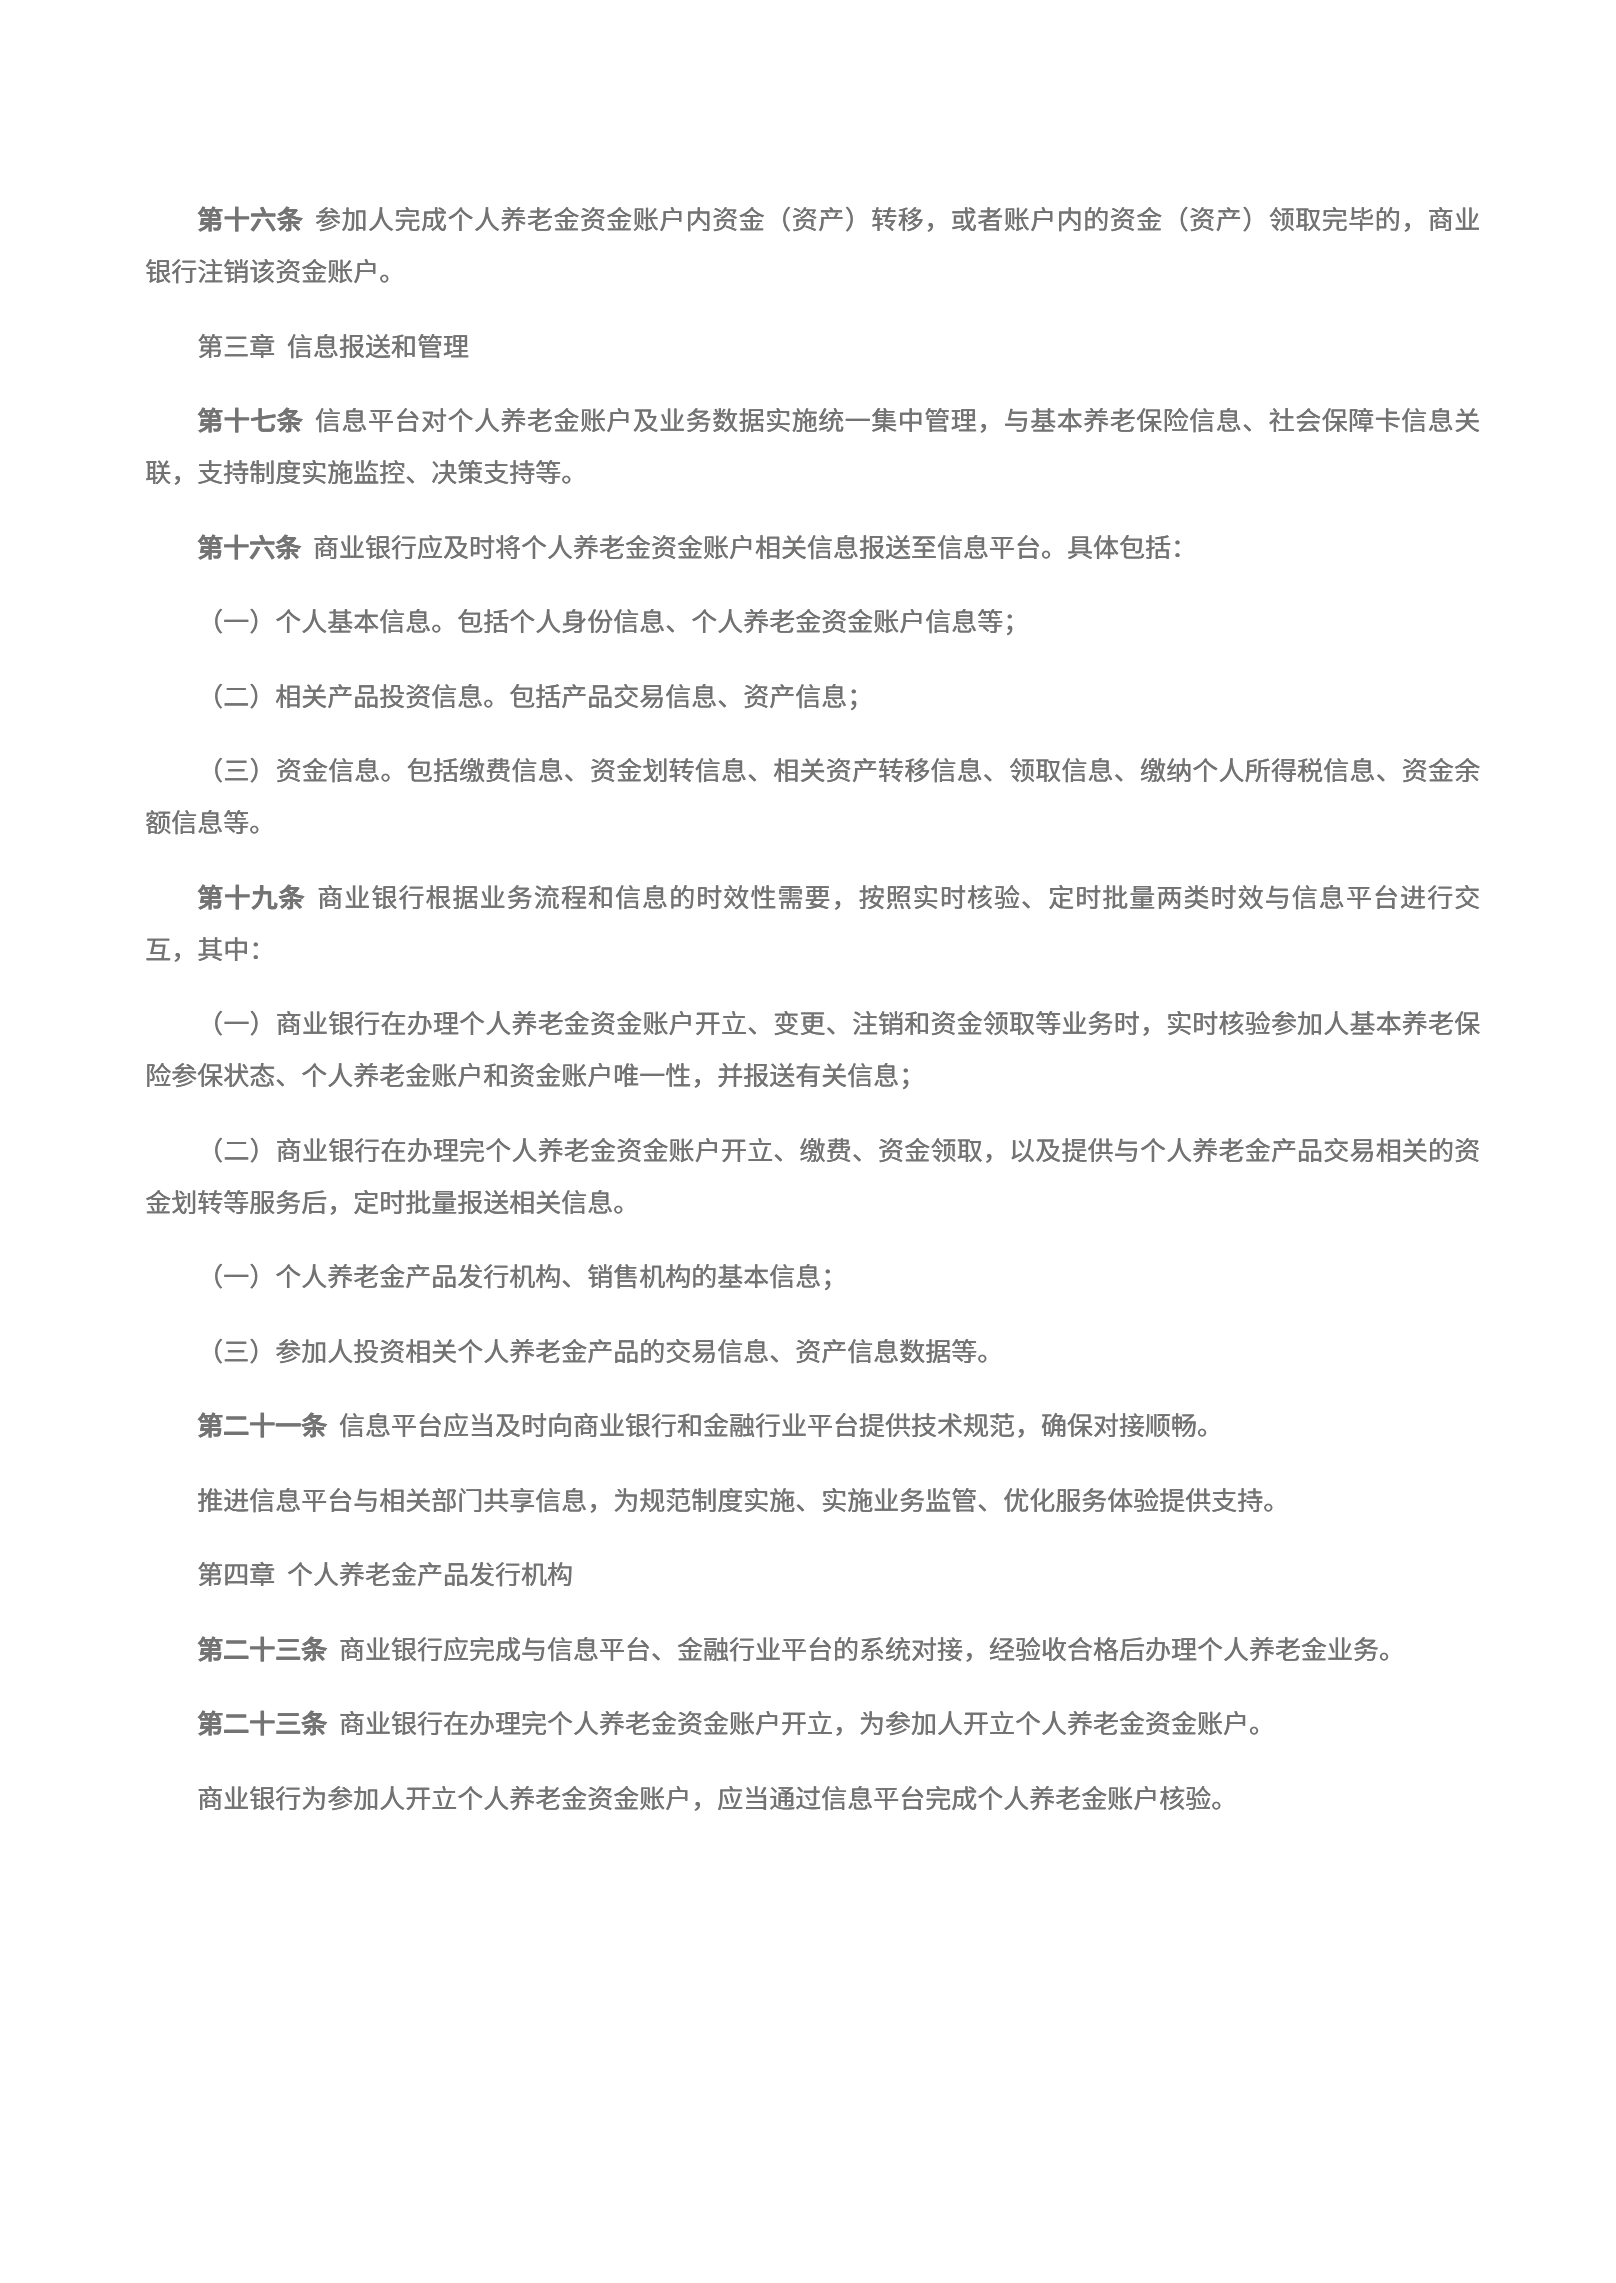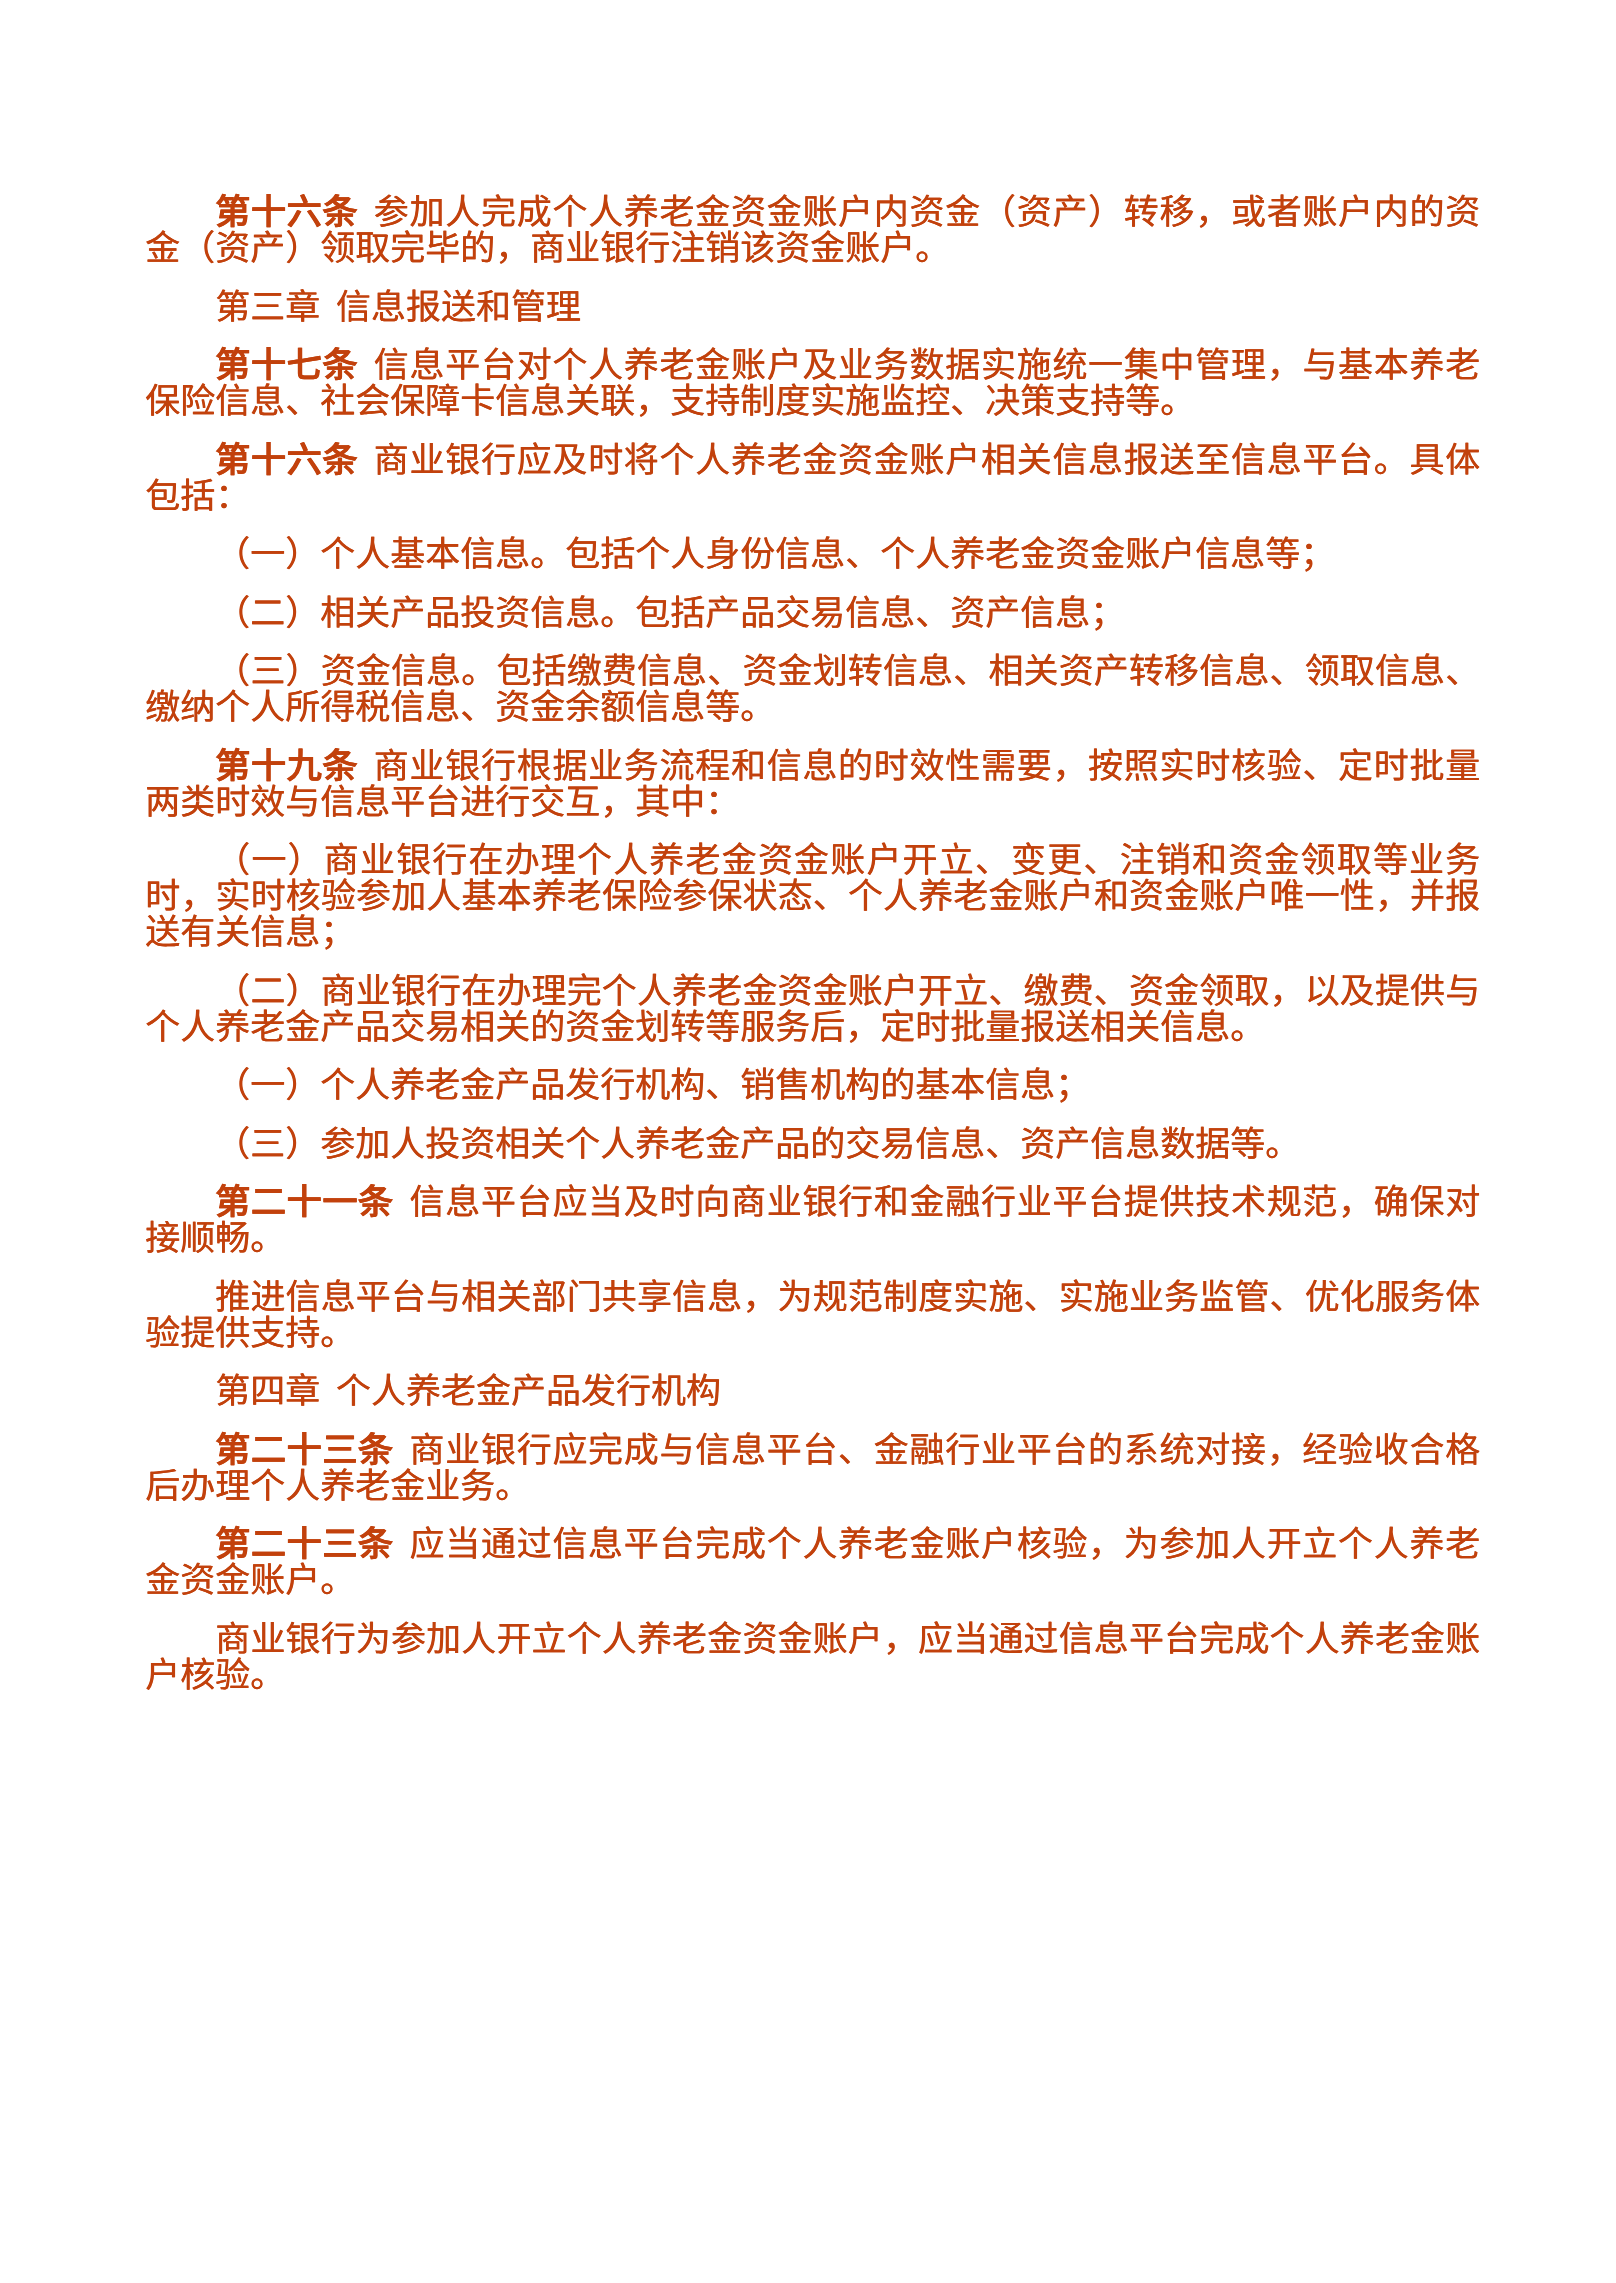--- a/index.html
+++ b/index.html
@@ -13,23 +13,23 @@
     height: 2284px;
     background: #ffffff;
     overflow: hidden;
     font-family: "DejaVu Serif", "Liberation Serif", serif;
   }
   .content {
     position: absolute;
     top: 194px;
     left: 145px;
     width: 1335px;
-    color: #c2410c;
-    font-size: 35px;
-    line-height: 36px;
+    color: #737373;
+    font-size: 26px;
+    line-height: 52px;
     text-shadow: 0.5px 0 0 currentColor; 
   }
   .block {
     margin: 0 0 22.5px 0;
     text-indent: 2em;
     text-align: justify;
     text-justify: inter-ideograph;
   }
   .block.chapter {
     font-weight: normal;
@@ -78,19 +78,19 @@
     <p class="block item">（三）参加人投资相关个人养老金产品的交易信息、资产信息数据等。</p>
 
     <p class="block article"><span class="article-label">第二十一条</span><span class="body-text">信息平台应当及时向商业银行和金融行业平台提供技术规范，确保对接顺畅。</span></p>
 
     <p class="block plain">推进信息平台与相关部门共享信息，为规范制度实施、实施业务监管、优化服务体验提供支持。</p>
 
     <p class="block chapter"><span class="chapter-label">第四章</span><span class="body-text">个人养老金产品发行机构</span></p>
 
     <p class="block article"><span class="article-label">第二十三条</span><span class="body-text">商业银行应完成与信息平台、金融行业平台的系统对接，经验收合格后办理个人养老金业务。</span></p>
 
-    <p class="block article"><span class="article-label">第二十三条</span><span class="body-text">应当通过信息平台完成个人养老金账户核验，为参加人开立个人养老金资金账户。</span></p>
+    <p class="block article"><span class="article-label">第二十三条</span><span class="body-text">商业银行在办理完个人养老金资金账户开立，为参加人开立个人养老金资金账户。</span></p>
 
     <p class="block plain">商业银行为参加人开立个人养老金资金账户，应当通过信息平台完成个人养老金账户核验。</p>
 
   </div>
 </div>
 
 
 </body></html>

